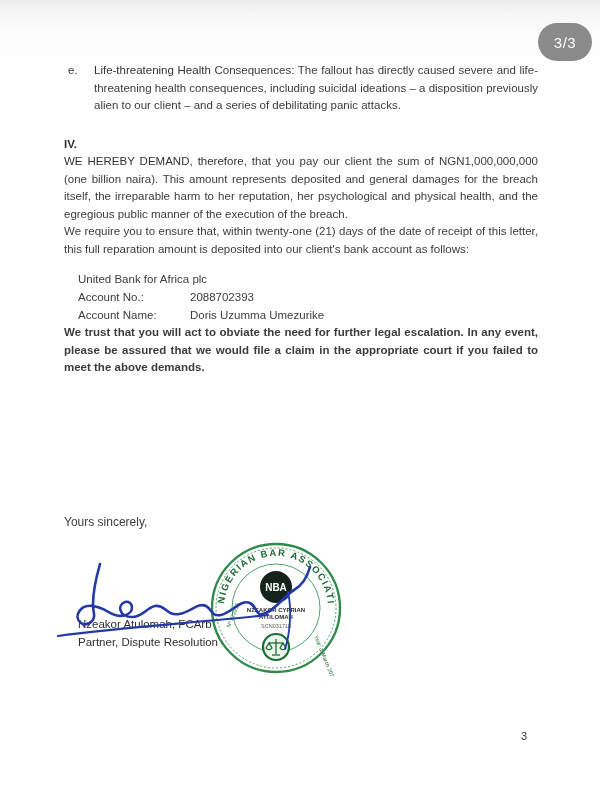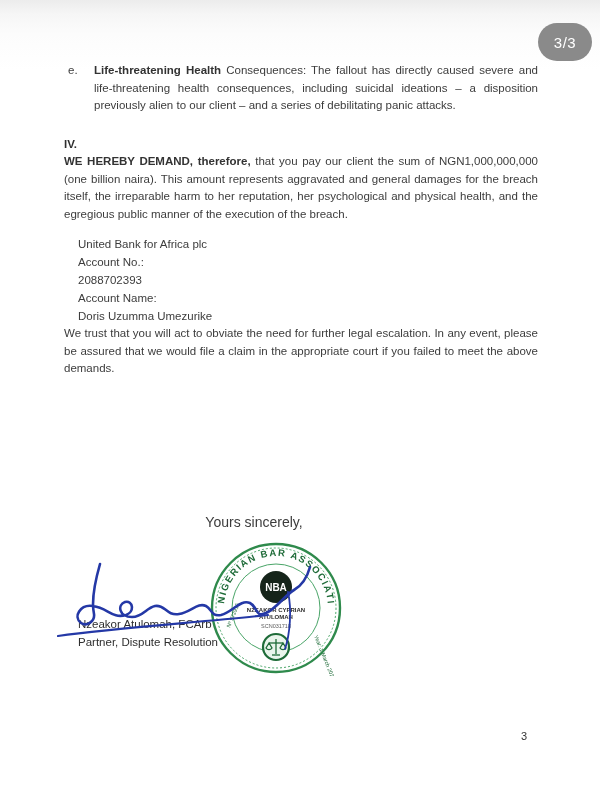--- a/index.html
+++ b/index.html
@@ -13,33 +13,33 @@
     background:#8a8a8a;border-radius:20px;color:#ffffff;
     display:flex;align-items:center;justify-content:center;
     font-size:15px;letter-spacing:.5px;
   }
   .doc{
     position:absolute;left:64px;top:62px;width:474px;
     color:#3c3c3c;font-size:11.5px;line-height:17.5px;text-align:justify;
     filter:blur(.2px);
   }
   .doc p{margin:0;}
-  .b{font-weight:bold;color:#333333;}
+  .b{font-weight:normal;color:#333333;}
   .item-e{display:flex;margin-left:4px;}
   .item-e .marker{flex:none;width:26px;}
   .heading{display:flex;font-weight:bold;color:#2f2f2f;margin-top:21px;}
   .heading .hmarker{flex:none;width:22px;}
   .para{margin-left:10px;}
   .mt1{margin-top:17px;}
-  .mt2{margin-top:13px;}
+  .mt2{margin-top:13px;font-weight:bold;}
   .bank{margin-left:14px;margin-top:12px;line-height:18px;}
-  .bank-row{display:flex;flex-direction:column;}
+  .bank-row{display:flex;}
   .bank-label{flex:none;width:112px;}
   .sig-area{position:absolute;left:64px;top:514px;width:380px;height:180px;}
-  .closing-line{font-size:14px;line-height:17px;color:#3c3c3c;text-align:center;}
+  .closing-line{font-size:12px;line-height:17px;color:#3c3c3c;}
   .firm-line{font-size:11.5px;line-height:17px;font-weight:bold;color:#2f2f2f;letter-spacing:.2px;}
   .signature-svg{position:absolute;left:-10px;top:38px;z-index:3;}
   .stamp-svg{position:absolute;left:144px;top:26px;z-index:2;}
   .signatory{position:absolute;left:14px;top:102px;z-index:1;font-size:11.5px;line-height:17.5px;color:#2e2e2e;}
   .page-number{position:absolute;left:521px;top:730px;font-size:11px;color:#333333;}
 </style>
 </head>
 <body>
 
 <div class="screen">
@@ -51,22 +51,23 @@
     <div class="item-e">
       <span class="marker">e.</span>
       <p><span class="b">Life-threatening Health</span><span> Consequences: The fallout has directly caused severe and life-threatening health consequences, including suicidal ideations – a disposition previously alien to our client – and a series of debilitating panic attacks.</span></p>
     </div>
 
     <div class="heading">
       <span class="hmarker">IV.</span>
     </div>
 
 
-    <p class="para mt1"><span class="b">WE HEREBY DEMAND, therefore,</span><span> that you pay our client the sum of NGN1,000,000,000 (one billion naira). This amount represents aggravated and general damages for the breach itself, the irreparable harm to her reputation, her psychological and physical health, and the egregious public manner of the execution of the breach.</span></p>
+    <p class="para mt1"><span class="b">WE HEREBY DEMAND, therefore,</span><span> that you pay our client the sum of NGN1,000,000,000 (one billion naira). This amount represents deposited and general damages for the breach itself, the irreparable harm to her reputation, her psychological and physical health, and the egregious public manner of the execution of the breach.</span></p>
 
+    <p class="para mt1">We require you to ensure that, within twenty-one (21) days of the date of receipt of this letter, this full reparation amount is deposited into our client's bank account as follows:</p>
 
     <div class="bank">
       <div>United Bank for Africa plc</div>
       <div class="bank-row">
         <span class="bank-label">Account No.:</span>
         <span>2088702393</span>
       </div>
       <div class="bank-row">
         <span class="bank-label">Account Name:</span>
         <span>Doris Uzumma Umezurike</span>

